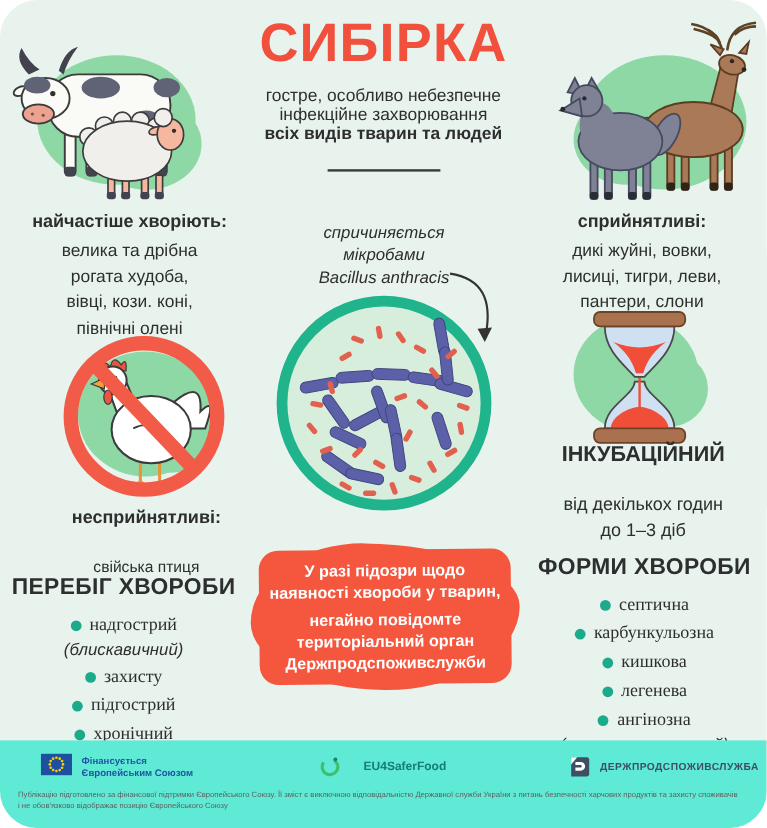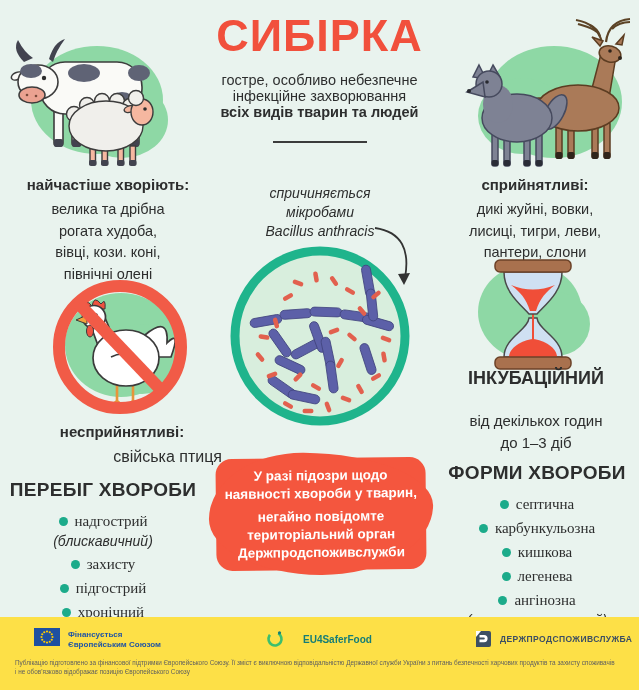--- a/index.html
+++ b/index.html
@@ -1,49 +1,49 @@
 <!DOCTYPE html>
 <html><head>
 <meta charset="utf-8">
 <style>
   html,body{margin:0;padding:0;background:#fff;}
   .poster{position:relative;width:639px;height:690px;background:#E9F3EE;overflow:hidden;
-          font-family:"Liberation Sans",sans-serif;color:#2D2E2E;}
+          font-family:"Liberation Sans",sans-serif;color:#2D2E2E;border-radius:31px;}
   .abs{position:absolute;}
   .ctr{text-align:center;}
   .title{top:10px;left:0;width:100%;font-size:45px;font-weight:bold;color:#F1503C;letter-spacing:1px;}
   .subtitle{top:72px;left:0;width:100%;font-size:14.5px;line-height:16px;}
   .subtitle .b{font-weight:bold;}
   .divider{top:141px;left:273px;width:94px;height:2px;background:#3B3B3B;}
   .colL{left:8px;top:176px;width:200px;}
   .colR{left:436px;top:176px;width:198px;}
   .colhead{font-size:15px;font-weight:bold;margin-bottom:6px;}
   .colline{font-size:14.5px;line-height:21.5px;}
   .cause{left:238px;top:184px;width:164px;font-style:italic;font-size:14px;line-height:19px;}
   .npcap{left:22px;top:423px;width:200px;}
   .npcap .h{font-size:15px;font-weight:bold;}
-  .npcap .t{font-size:16px;margin-top:8px;text-align:right;}
+  .npcap .t{font-size:13px;margin-top:25px;}
   .inctitle{left:438px;top:367px;width:196px;font-size:18px;font-weight:bold;line-height:23px;}
   .incbody{left:438px;top:410px;width:196px;font-size:15px;line-height:22px;}
   .sechead{font-size:19px;font-weight:bold;letter-spacing:.3px;}
   .courseH{left:6px;top:479px;width:194px;}
   .courseL{left:6px;top:506px;width:194px;}
   .formsH{left:438px;top:462px;width:198px;}
   .formsL{left:438px;top:489px;width:198px;}
   .list{display:flex;flex-direction:column;align-items:center;}
   .li{display:flex;align-items:center;gap:7px;font-size:15px;margin-top:7px;font-family:Liberation Serif, serif;}
   .dot{width:9px;height:9px;border-radius:50%;background:#1CAB8A;flex:0 0 auto;}
   .note{font-style:italic;font-size:14px;margin-top:3px;}
   .alert{left:216px;top:458px;width:210px;height:112px;background:#F4563E;border-radius:16px;
          transform:rotate(-.6deg);display:flex;flex-direction:column;justify-content:center;
          text-align:center;color:#fff;font-weight:bold;font-size:13.5px;line-height:18px;}
   .alert::before{content:"";position:absolute;inset:-5px -7px;background:#F4563E;z-index:-1;
          border-radius:42% 58% 50% 50% / 55% 42% 58% 45%;transform:rotate(1.2deg);}
   .alert .gap{margin-top:5px;}
-  .footer{left:0;top:617px;width:639px;height:73px;background:#fde047;}
+  .footer{left:0;top:617px;width:639px;height:73px;background:#5eead4;}
   .eu-flag{position:absolute;left:34px;top:11px;}
   .eu-text{position:absolute;left:68px;top:13px;font-size:8px;font-weight:bold;color:#2155A4;line-height:10px;}
   .eu4{position:absolute;left:266px;top:13px;display:flex;align-items:center;gap:19px;}
   .eu4 .t{font-size:10px;font-weight:bold;color:#157D76;}
   .agency{position:absolute;left:472px;top:11px;display:flex;align-items:center;gap:6px;}
   .agency .t{font-size:8.5px;font-weight:bold;color:#3D4F63;letter-spacing:.4px;}
   .fineprint{position:absolute;left:15px;top:41px;width:615px;font-size:6.4px;line-height:9px;color:#5F5F5F;}
 </style>
 </head>
 <body>

